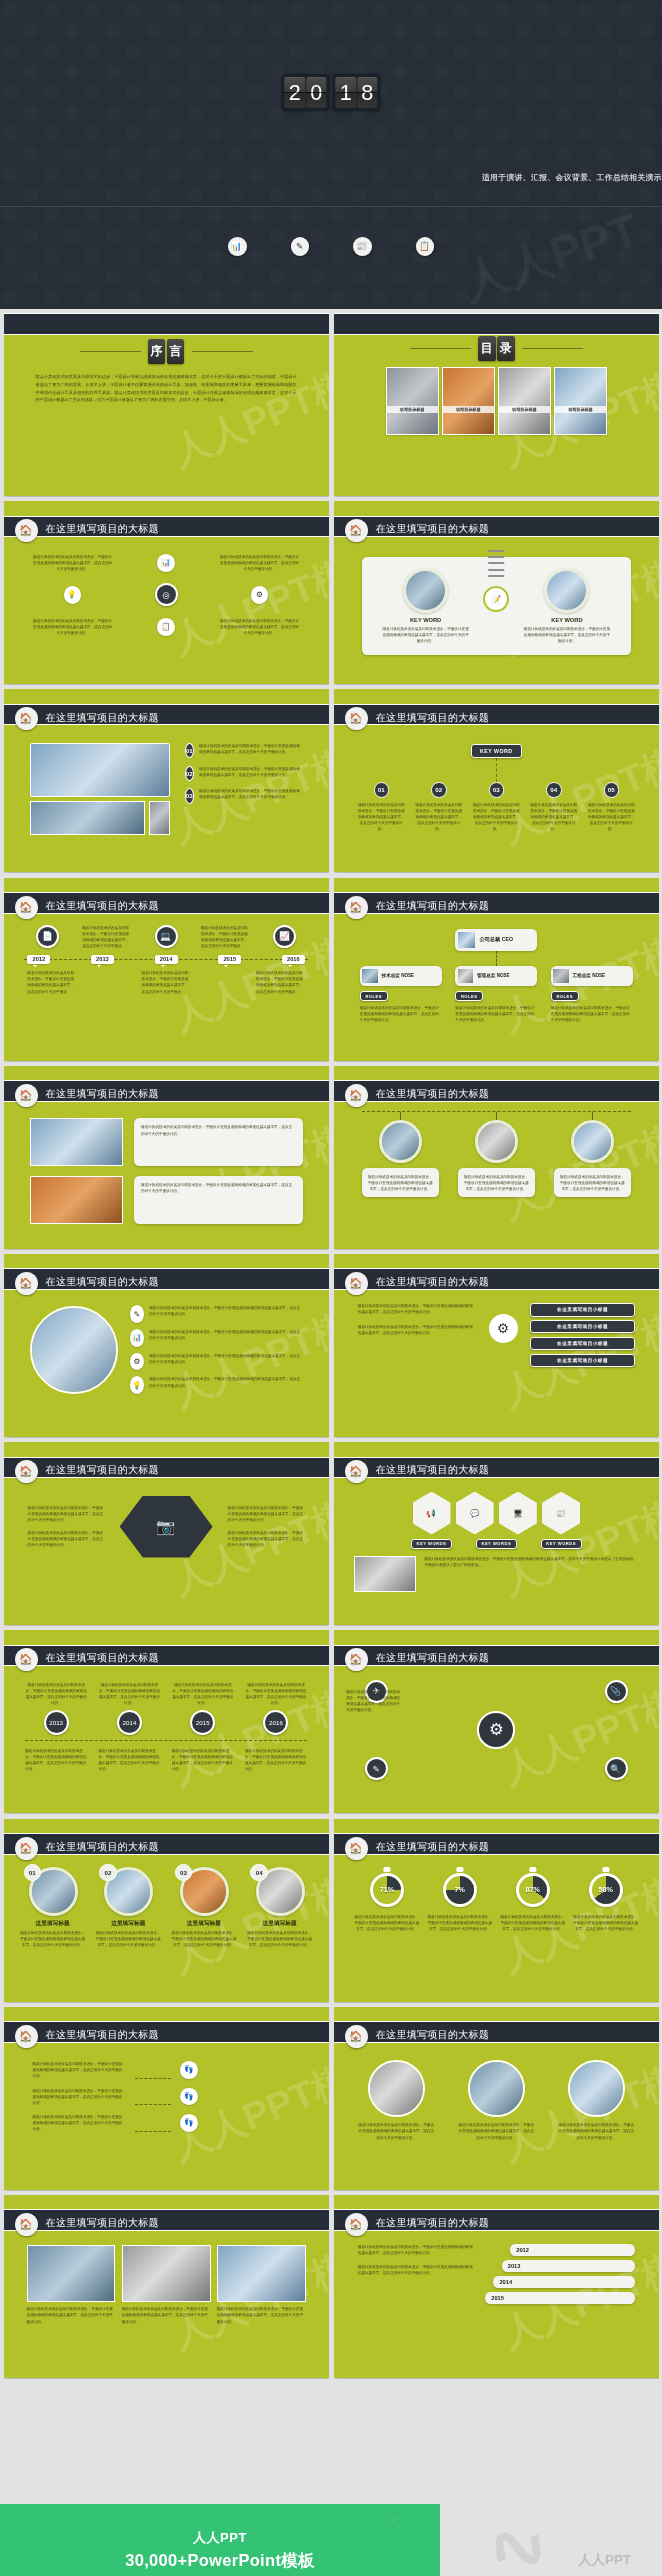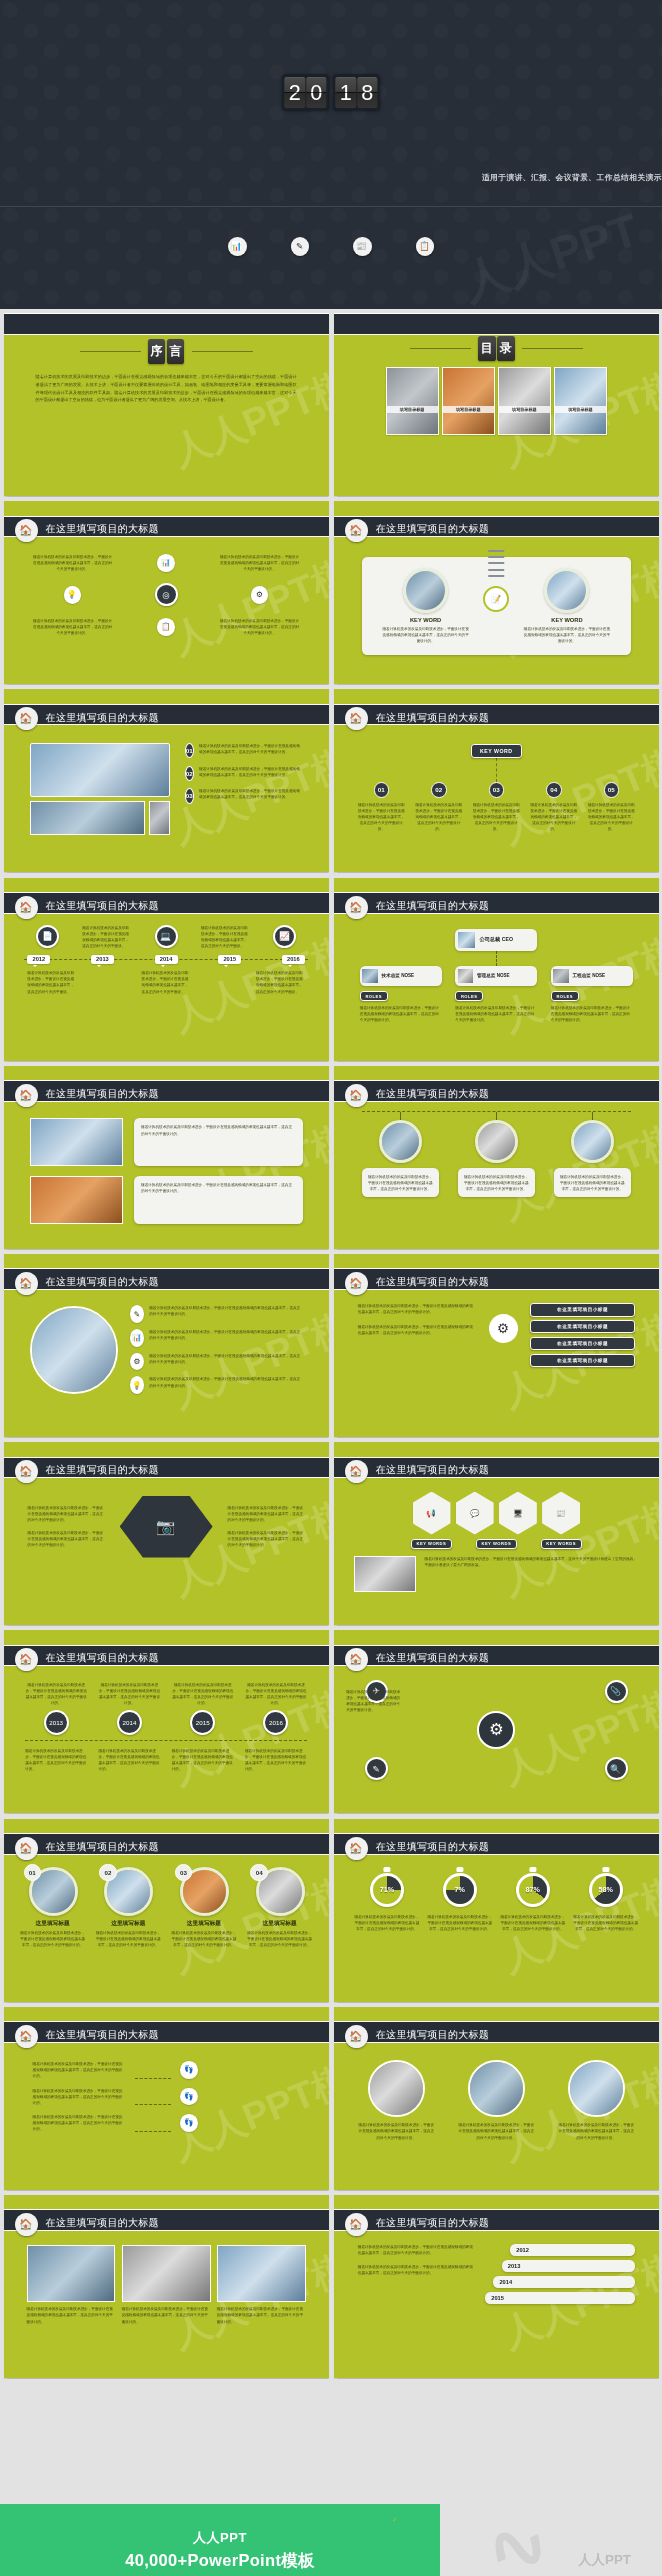--- a/index.html
+++ b/index.html
@@ -846,19 +846,19 @@
     </div>
   </div>
 
 </div>
 
 <div class="footer">
   <div class="green"></div>
   <div class="ftick">✓</div>
   <div class="fwrap">
     <div class="fbrand">人人PPT</div>
-    <div class="fsub">40,000+PowerPoint模板</div>
+    <div class="fsub">30,000+PowerPoint模板</div>
 
   </div>
   <div class="swoosh">∿</div>
   <div class="flogo">人人PPT</div>
 </div>
 
 
 </body></html>

